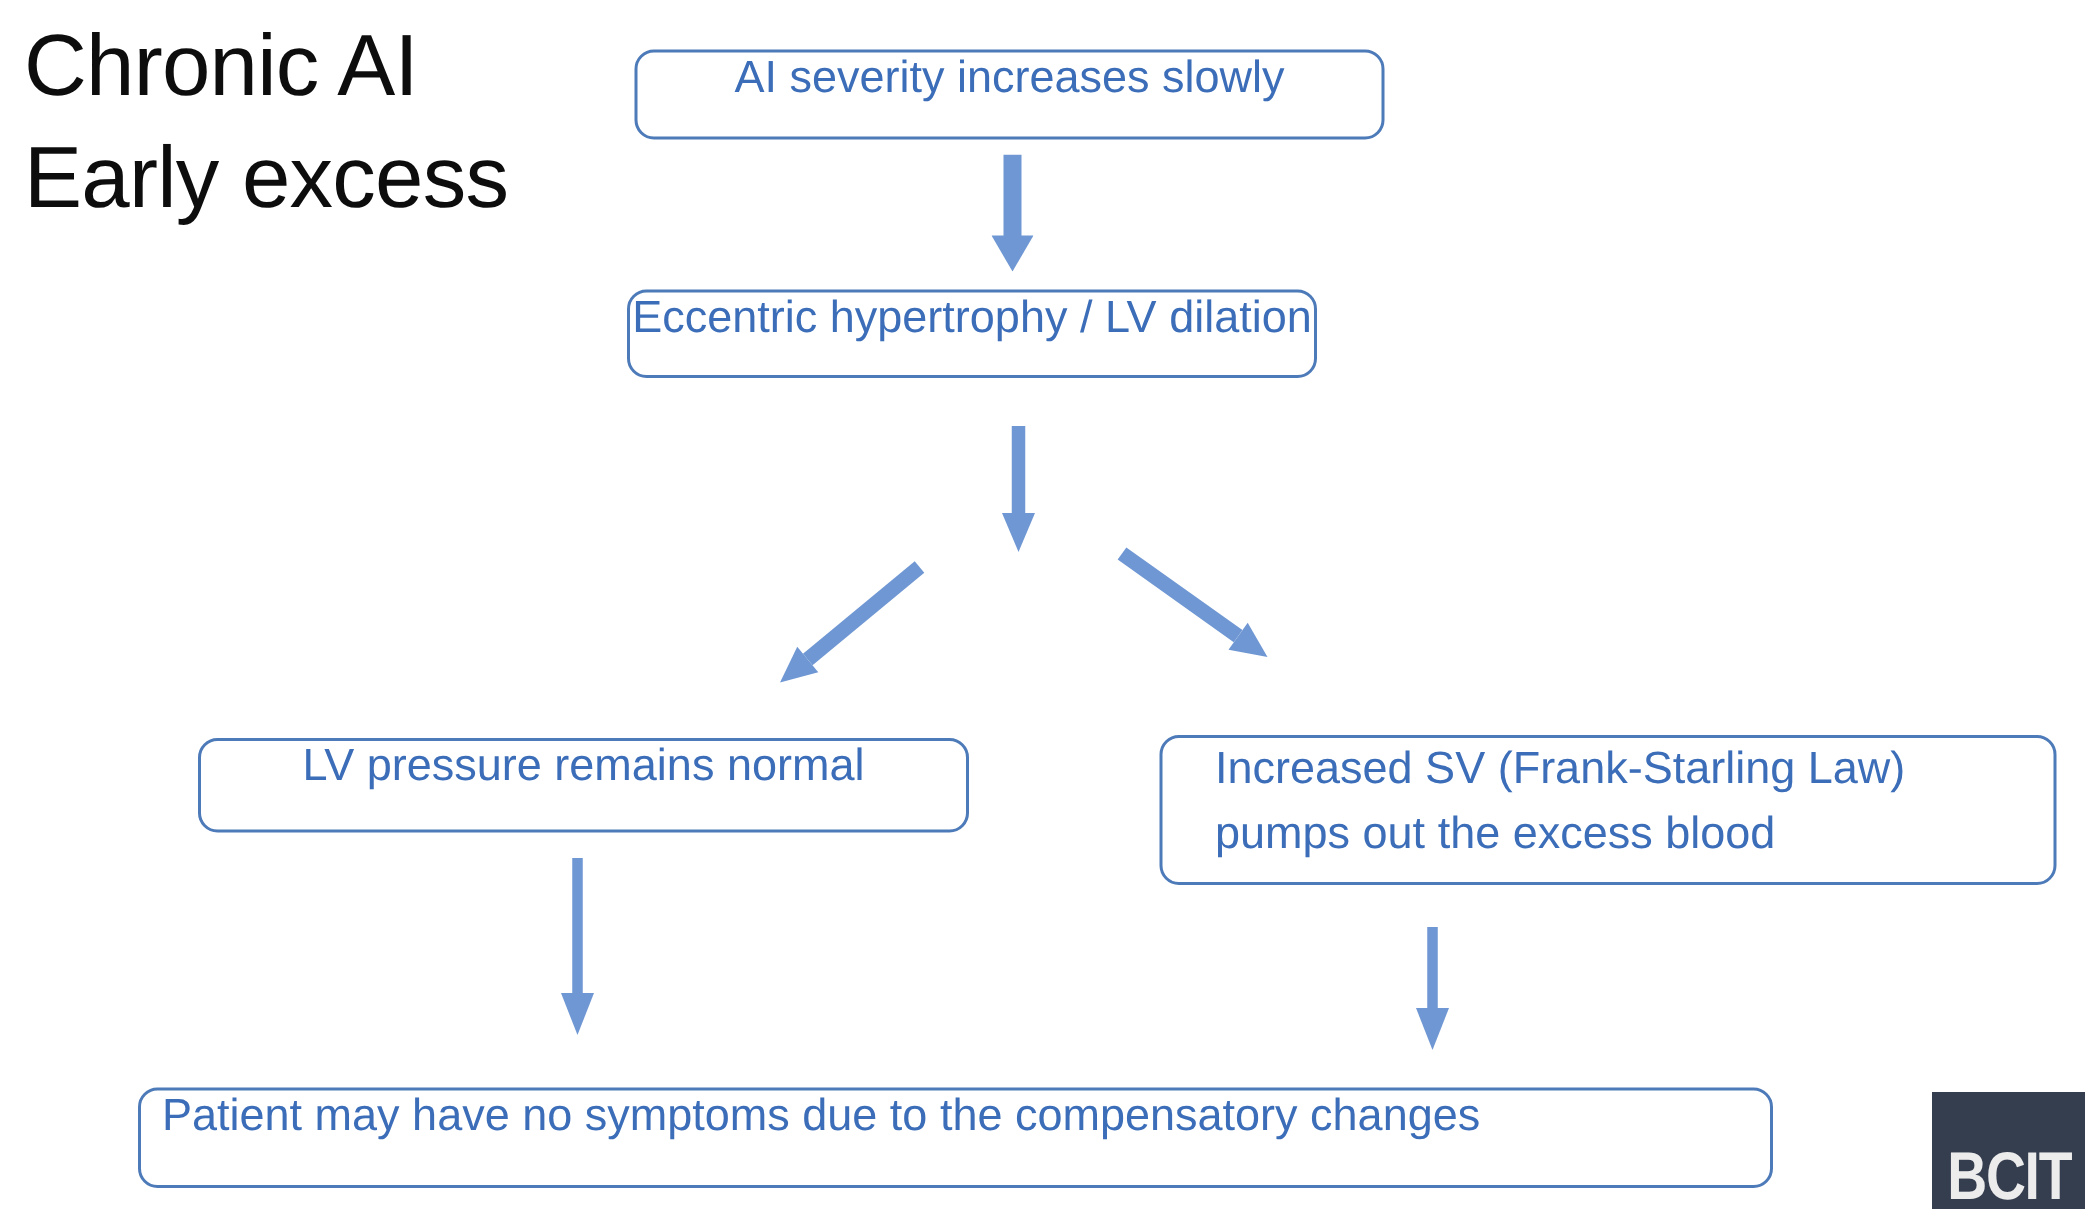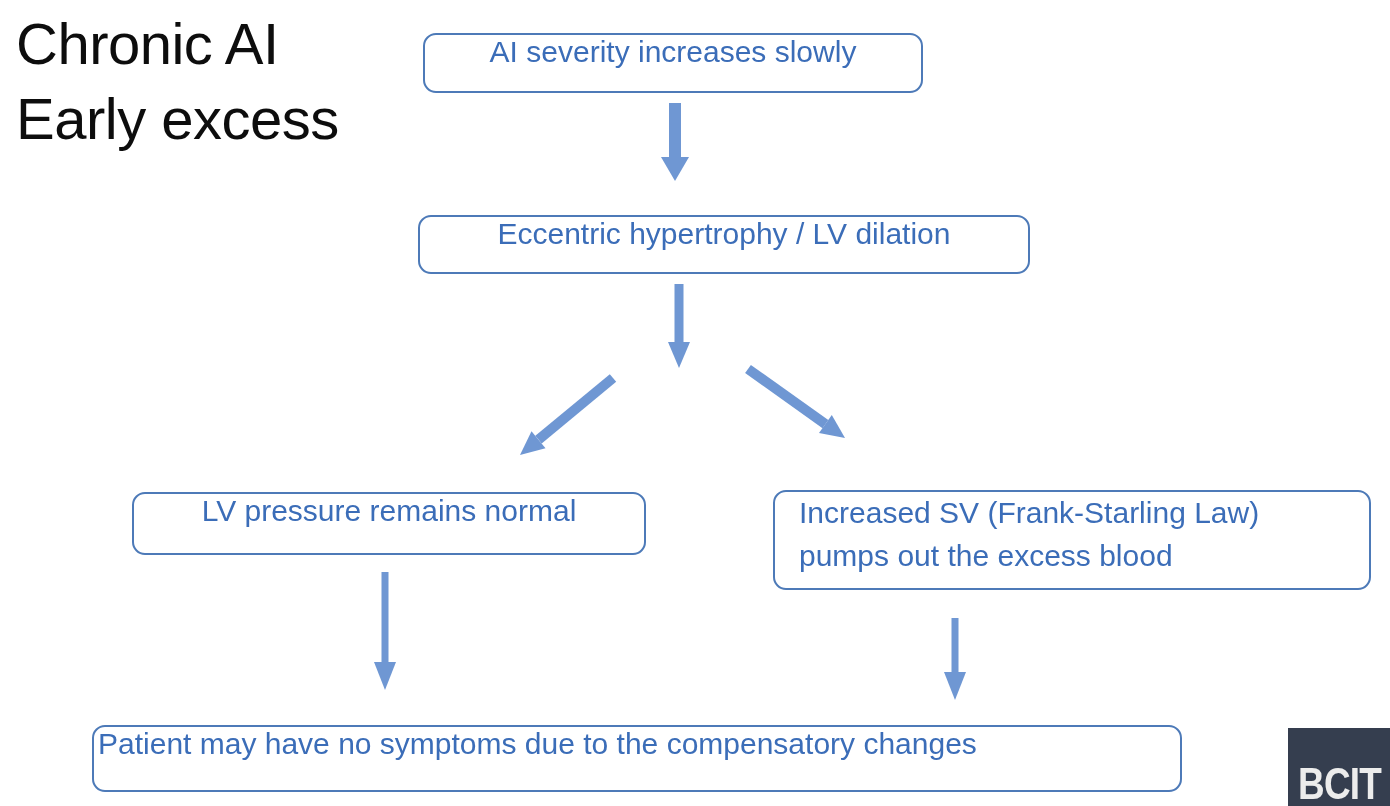--- a/index.html
+++ b/index.html
@@ -35,31 +35,31 @@
     border-radius: 13px;
     color: var(--box-text, #3b6db8);
     font-size: 30px;
     display: flex;
     justify-content: center;
     background: #ffffff;
     white-space: nowrap;
   }
   .flow-box.left-align {
     justify-content: flex-start;
-    padding-left: 24px;
+    padding-left: 35px;
   }
   .flow-box.multiline {
     white-space: pre-line;
     line-height: 1.42;
   }
   #box-ai-severity   { left: 423px; top: 33px;  width: 500px; height: 60px; }
-  #box-eccentric     { left: 418px; top: 193px; width: 612px; height: 59px; margin-top: 22px; }
+  #box-eccentric     { left: 418px; top: 193px; width: 460px; height: 59px; }
   #box-lv-pressure   { left: 132px; top: 492px; width: 514px; height: 63px; }
   #box-increased-sv  { left: 773px; top: 490px; width: 598px; height: 100px; }
-  #box-no-symptoms   { left: 92px;  top: 725px; width: 1090px; height: 67px; padding-left: 4px; }
+  #box-no-symptoms   { left: 92px;  top: 725px; width: 1090px; height: 67px; padding-left: 14px; }
   .connector { position: absolute; }
   .connector svg { display: block; }
   .arrow-fill { fill: var(--arrow, #6f97d3); }
   .arrow-stroke { stroke: var(--arrow, #6f97d3); fill: none; }
   .logo {
     position: absolute;
     left: 1288px;
     top: 728px;
     width: 102px;
     height: 78px;

